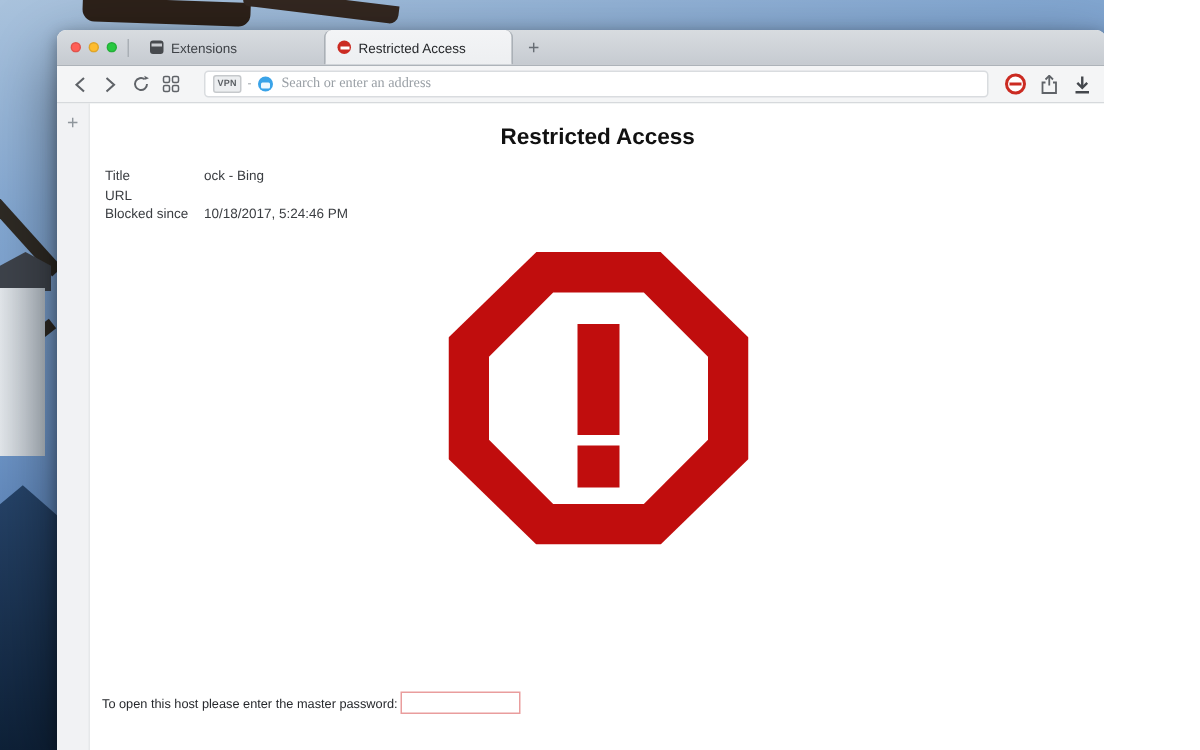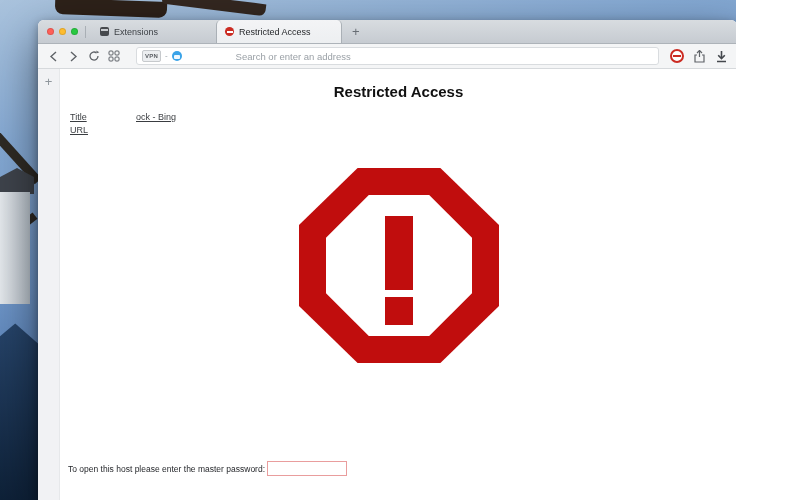--- a/index.html
+++ b/index.html
@@ -56,36 +56,36 @@
   .navbtn{width:13px;height:13px;margin-right:7px;display:flex;align-items:center;justify-content:center;}
   .navbtn svg{display:block;}
   .addressbar{flex:1;height:16px;margin:0 9px;background:#fff;border:1px solid #d9dcdf;border-radius:3px;
     display:flex;align-items:center;padding:0 5px;gap:4px;min-width:0;}
   .badge{height:10px;padding:0 2px;border:1px solid #c6c9cc;background:#eceef0;border-radius:2px;
     font-size:6px;line-height:10px;color:#5a5e63;font-weight:bold;letter-spacing:.2px;}
   .dash{color:#9aa0a6;font-size:8px;line-height:8px;}
   .page-icon{width:10px;height:10px;border-radius:50%;background:var(--accent-blue);position:relative;flex:0 0 10px;}
   .page-icon::after{content:"";position:absolute;left:2px;bottom:2px;width:6px;height:4px;background:rgba(255,255,255,.92);border-radius:1px;}
   .address-input{flex:1;border:none;outline:none;font-size:9.5px;color:#333;background:transparent;min-width:0;
-    font-family:Liberation Sans, sans-serif;margin-left:48px;}
+    font-family:Liberation Serif, serif;}
   .address-input::placeholder{color:#9aa0a6;}
   .tb-right{display:flex;align-items:center;gap:9px;margin-left:2px;}
   .ext-restricted{width:10px;height:10px;border-radius:50%;border:2px solid var(--restricted-red);
     background:#fff;position:relative;box-sizing:content-box;}
   .ext-restricted::after{content:"";position:absolute;left:1px;right:1px;top:3.5px;height:2.5px;background:var(--restricted-red);}
 
   
   .mainrow{flex:1;display:flex;min-height:0;}
   .side{width:21px;flex:0 0 21px;background:#f1f2f4;border-right:1px solid #e6e8ea;position:relative;}
   .side-plus{position:absolute;top:5px;left:0;right:0;text-align:center;color:#8f969c;font-size:13px;cursor:default;}
   .pagearea{flex:1;background:#fff;position:relative;overflow:hidden;}
 
   .page-heading{position:absolute;top:14px;left:0;right:0;text-align:center;
     font-size:15px;font-weight:bold;color:#111;}
-  .info{position:absolute;top:44px;left:10px;right:6px;font-size:9px;color:#3a3d41;text-decoration:underline;}
+  .info{position:absolute;top:44px;left:10px;right:6px;font-size:9px;color:#3a3d41;}
   .info-row{display:flex;margin-bottom:3.5px;line-height:9px;}
   .info-label{width:66px;flex:0 0 66px;}
   .info-value{white-space:nowrap;overflow:hidden;text-align:center;}
 
   .stopsign{position:absolute;left:50%;transform:translateX(-50%);top:99px;width:200px;height:195px;}
   .stopsign .oct{fill:var(--stop-red);} .stopsign .inner{fill:#fff;} .stopsign .mark{fill:var(--stop-red);}
 
   .prompt-row{position:absolute;left:8px;top:392px;display:flex;align-items:center;gap:2px;
     font-size:8.5px;color:#26282c;}
   .pw-input{width:74px;height:13px;border:1px solid var(--input-border-red);background:#fff;outline:none;
@@ -191,20 +191,24 @@
         <div class="page-heading">Restricted Access</div>
 
         <div class="info">
           <div class="info-row">
             <span class="info-label">Title</span>
             <span class="info-value">ock - Bing</span>
           </div>
           <div class="info-row">
             <span class="info-label">URL</span>
           </div>
+          <div class="info-row">
+            <span class="info-label">Blocked since</span>
+            <span class="info-value">10/18/2017, 5:24:46 PM</span>
+          </div>
         </div>
 
         <svg class="stopsign" viewBox="0 0 200 195">
           <polygon class="oct" points="58.6,0 141.4,0 200,57 200,138 141.4,195 58.6,195 0,138 0,57"></polygon>
           <polygon class="inner" points="69.8,27 130.2,27 173,69.8 173,125.2 130.2,168 69.8,168 27,125.2 27,69.8"></polygon>
           <rect class="mark" x="86" y="48" width="28" height="74"></rect>
           <rect class="mark" x="86" y="129" width="28" height="28"></rect>
         </svg>
 
         <div class="prompt-row">

